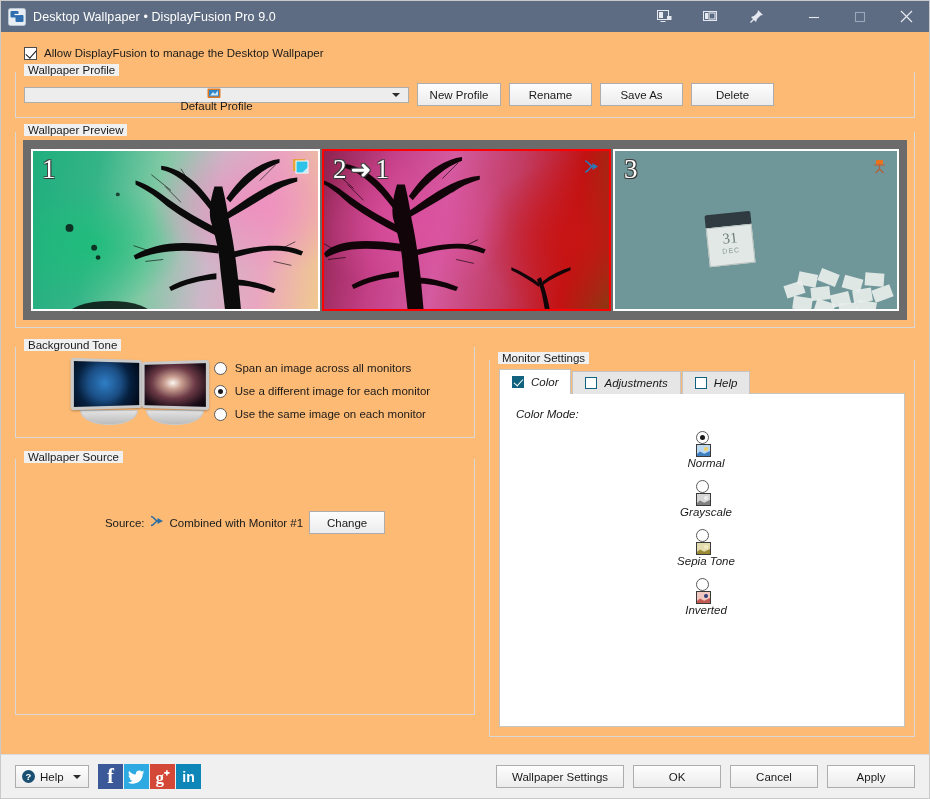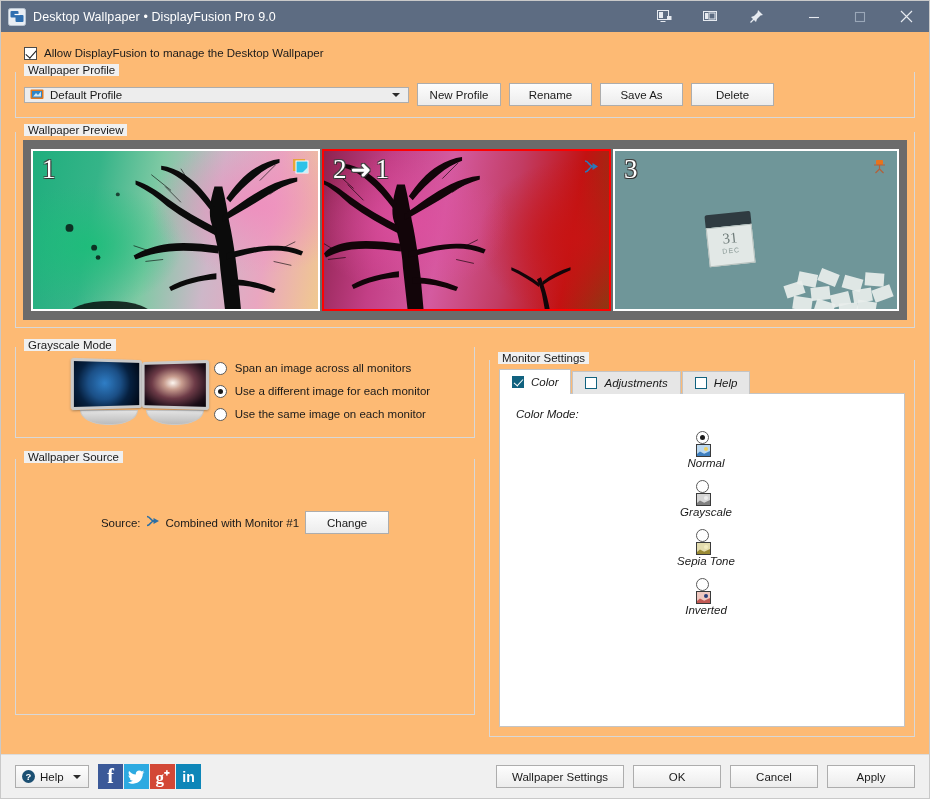--- a/index.html
+++ b/index.html
@@ -108,24 +108,24 @@
   
   .profile-row {
     display: flex; align-items: center; gap: 8px;
     padding: 11px 8px 11px 8px;
   }
   .combo {
     width: 385px; height: 16px;
     background: #ededed;
     border: 1px solid #adadad;
     display: flex; align-items: center;
-    padding-left: 5px;
     position: relative;
     cursor: default;
     font-size: 11.5px;
+    flex-direction: column;
   }
   .combo .mini-monitor { margin-right: 6px; }
   .combo-arrow {
     position: absolute; right: 8px; top: 50%;
     margin-top: -2px;
     width: 0; height: 0;
     border-left: 4px solid transparent;
     border-right: 4px solid transparent;
     border-top: 4px solid #2b2b2b;
   }
@@ -284,21 +284,21 @@
     position: relative;
   }
   .source-row {
     position: absolute;
     left: 0; right: 0; top: 52px;
     display: flex; align-items: center; justify-content: center;
     gap: 6px;
   }
   .source-label { font-size: 11.5px; display: flex; align-items: center; gap: 5px; }
   .source-icon { color: #2c6ea4; font-size: 13px; font-weight: bold; }
-  .btn.w-change { width: 84px; }
+  .btn.w-change { width: 76px; }
 
   
   .ms-inner { padding: 10px 9px 9px 9px; font-style: italic; }
   .tabs { display: flex; align-items: flex-end; height: 24px; position: relative; z-index: 2; }
   .tab {
     height: 23px;
     display: flex; align-items: center; gap: 7px;
     padding: 0 12px;
     font-size: 11.5px;
     border: 1px solid #c4c4c4;
@@ -609,21 +609,21 @@
 
         </div>
       </div>
     </div>
 
     <div class="lower">
 
       <div class="col-left">
 
         <div class="group" style="margin-top:8px;">
-          <span class="group-title">Grayscale Mode</span>
+          <span class="group-title">Background Tone</span>
           <div class="bgmode-inner">
             <div class="dual-monitors">
               <div class="mini-stand s1"></div>
               <div class="mini-stand s2"></div>
               <div class="mini-screen left"></div>
               <div class="mini-screen right"></div>
             </div>
             <div class="radios">
               <div class="radio-row">
                 <span class="rb"></span>

